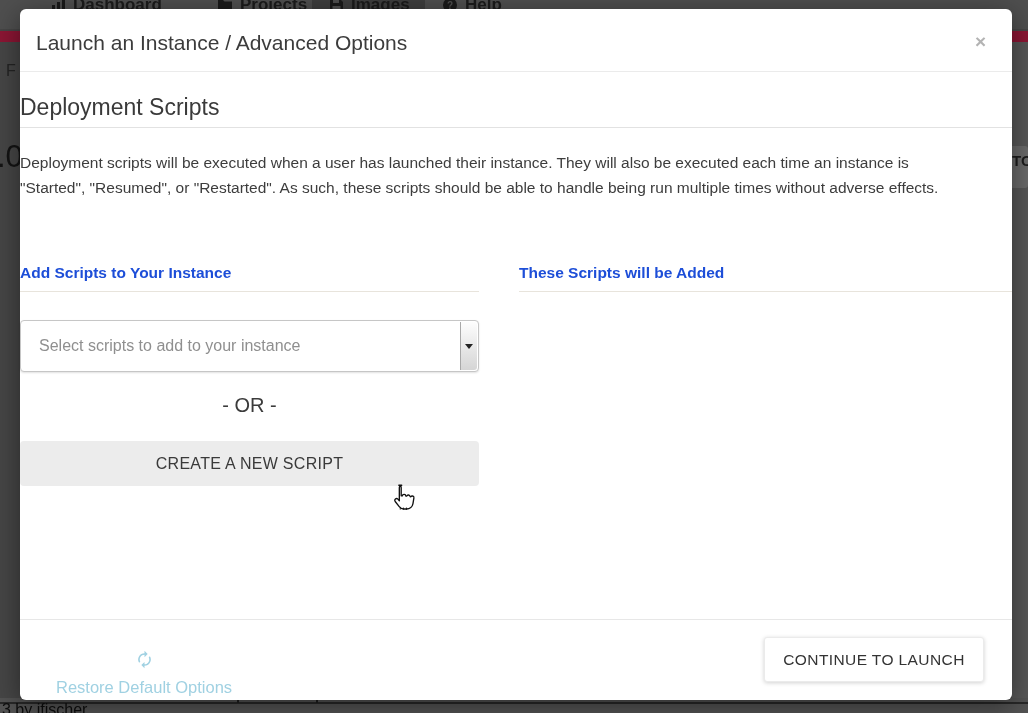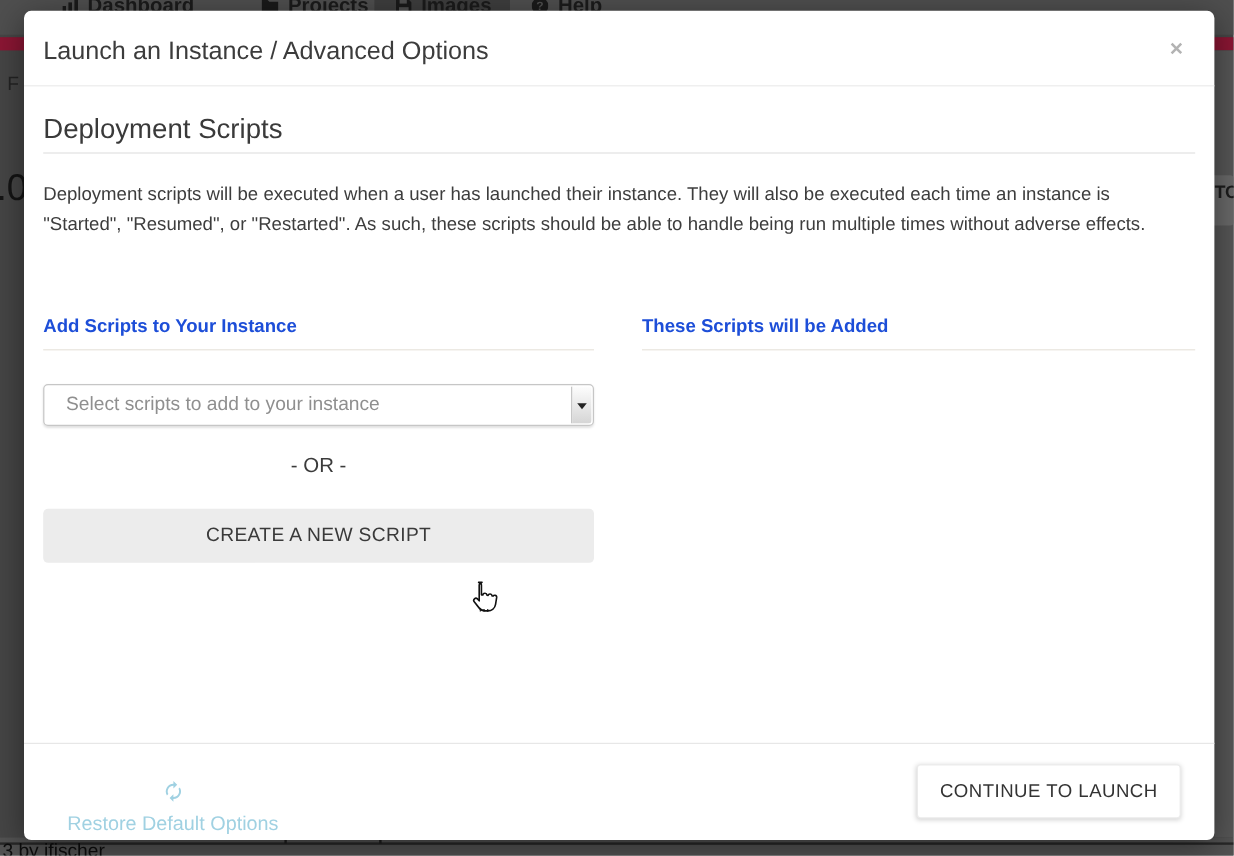--- a/index.html
+++ b/index.html
@@ -84,60 +84,60 @@
     position:relative; padding:22px 28px 16px 16px;
     border-bottom:1px solid #ebebeb;
   }
   .modal-title { font-size:21px; font-weight:400; color:#3c3c3c; }
   .close-x {
     position:absolute; top:23px; right:26px;
     font-size:19px; font-weight:700; color:#b3b3b3; line-height:1;
     cursor:pointer;
   }
 
-  .modal-body { padding:0 16px; }
+  .modal-body { padding:0 0; }
   .section-heading {
     margin-top:22px; font-size:23px; font-weight:400; color:#3a3a3a;
     line-height:27px; padding-bottom:6px; border-bottom:1px solid #e2e2e2;
   }
   .section-desc {
     margin-top:22px; width:926px;
     font-size:15.5px; line-height:25px; color:#3d3d3d;
   }
 
   .columns { display:flex; margin-top:64px; }
   .col-left  { width:459px; margin-right:40px; }
   .col-right { flex:1; }
   .col-heading {
     font-size:15.5px; font-weight:700; color:#1d4ed8;
     line-height:18px; padding-bottom:9px; border-bottom:1px solid #e8e4dc;
   }
 
   .select {
-    position:relative; margin-top:28px; height:35px; width:100%;
+    position:relative; margin-top:28px; height:52px; width:100%;
     border:1px solid #c6c6c6; border-radius:4px; background:#fff;
     box-shadow:0 1px 2px rgba(0,0,0,0.12);
     display:flex; align-items:center; padding-left:18px;
     font-size:16px; color:#8f8f8f; cursor:pointer;
   }
   .select-arrow {
     position:absolute; right:1px; top:1px; bottom:1px; width:17px;
     background:linear-gradient(#fdfdfd,#d5d5d5);
     border-left:1px solid #a8a8a8; border-radius:0 3px 3px 0;
     display:flex; align-items:center; justify-content:center;
   }
   .select-arrow::after {
     content:""; width:0; height:0;
     border:4px solid transparent; border-top:5px solid #222;
     margin-top:5px;
   }
 
   .or-text {
     margin-top:24px; text-align:center;
-    font-size:17px; color:#3b3b3b; line-height:18px;
+    font-size:20px; color:#3b3b3b; line-height:18px;
   }
 
   .create-btn {
     display:block; margin-top:27px; width:100%; height:45px;
     background:#ececec; border:none; border-radius:4px;
     font-family:inherit; font-size:16px; color:#3a3a3a;
     letter-spacing:0.3px; cursor:pointer;
   }
 
   .mouse-cursor { position:absolute; left:368px; top:474px; z-index:6; }

